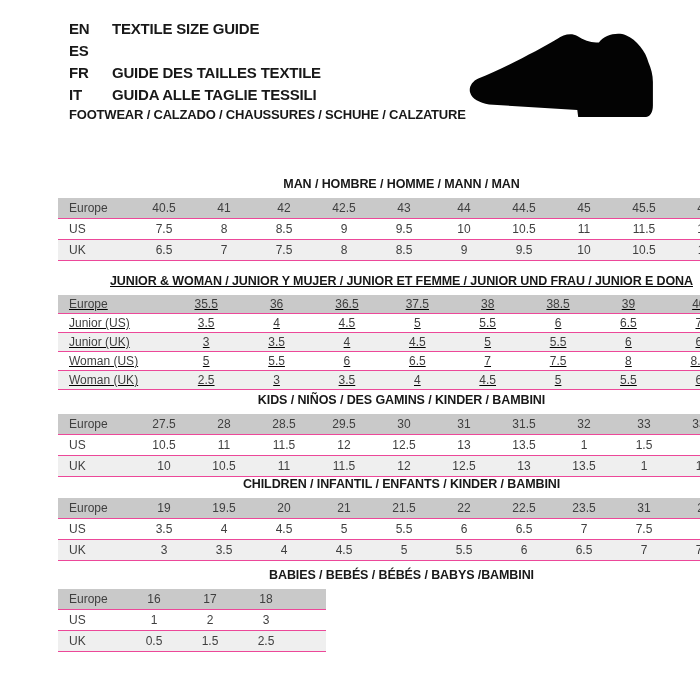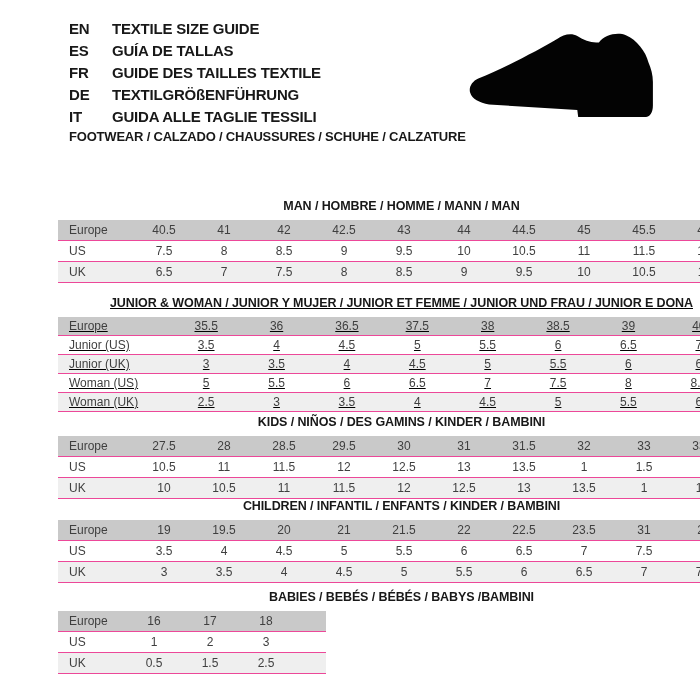--- a/index.html
+++ b/index.html
@@ -49,29 +49,24 @@
 
 <div class="page">
 
   <div class="header-block">
     <div class="lang-line">
       <span class="lang-code">EN</span>
       <span class="lang-label">TEXTILE SIZE GUIDE</span>
     </div>
     <div class="lang-line">
       <span class="lang-code">ES</span>
-      <span class="lang-label">GUÍA DE TALLAS</span>
     </div>
     <div class="lang-line">
       <span class="lang-code">FR</span>
       <span class="lang-label">GUIDE DES TAILLES TEXTILE</span>
-    </div>
-    <div class="lang-line">
-      <span class="lang-code">DE</span>
-      <span class="lang-label">TEXTILGRÖßENFÜHRUNG</span>
     </div>
     <div class="lang-line">
       <span class="lang-code">IT</span>
       <span class="lang-label">GUIDA ALLE TAGLIE TESSILI</span>
     </div>
   </div>
 
   <div class="footwear-title">FOOTWEAR / CALZADO / CHAUSSURES / SCHUHE / CALZATURE</div>
 
   <svg class="shoe" viewBox="0 0 210 100" preserveAspectRatio="xMidYMid meet" aria-hidden="true">

